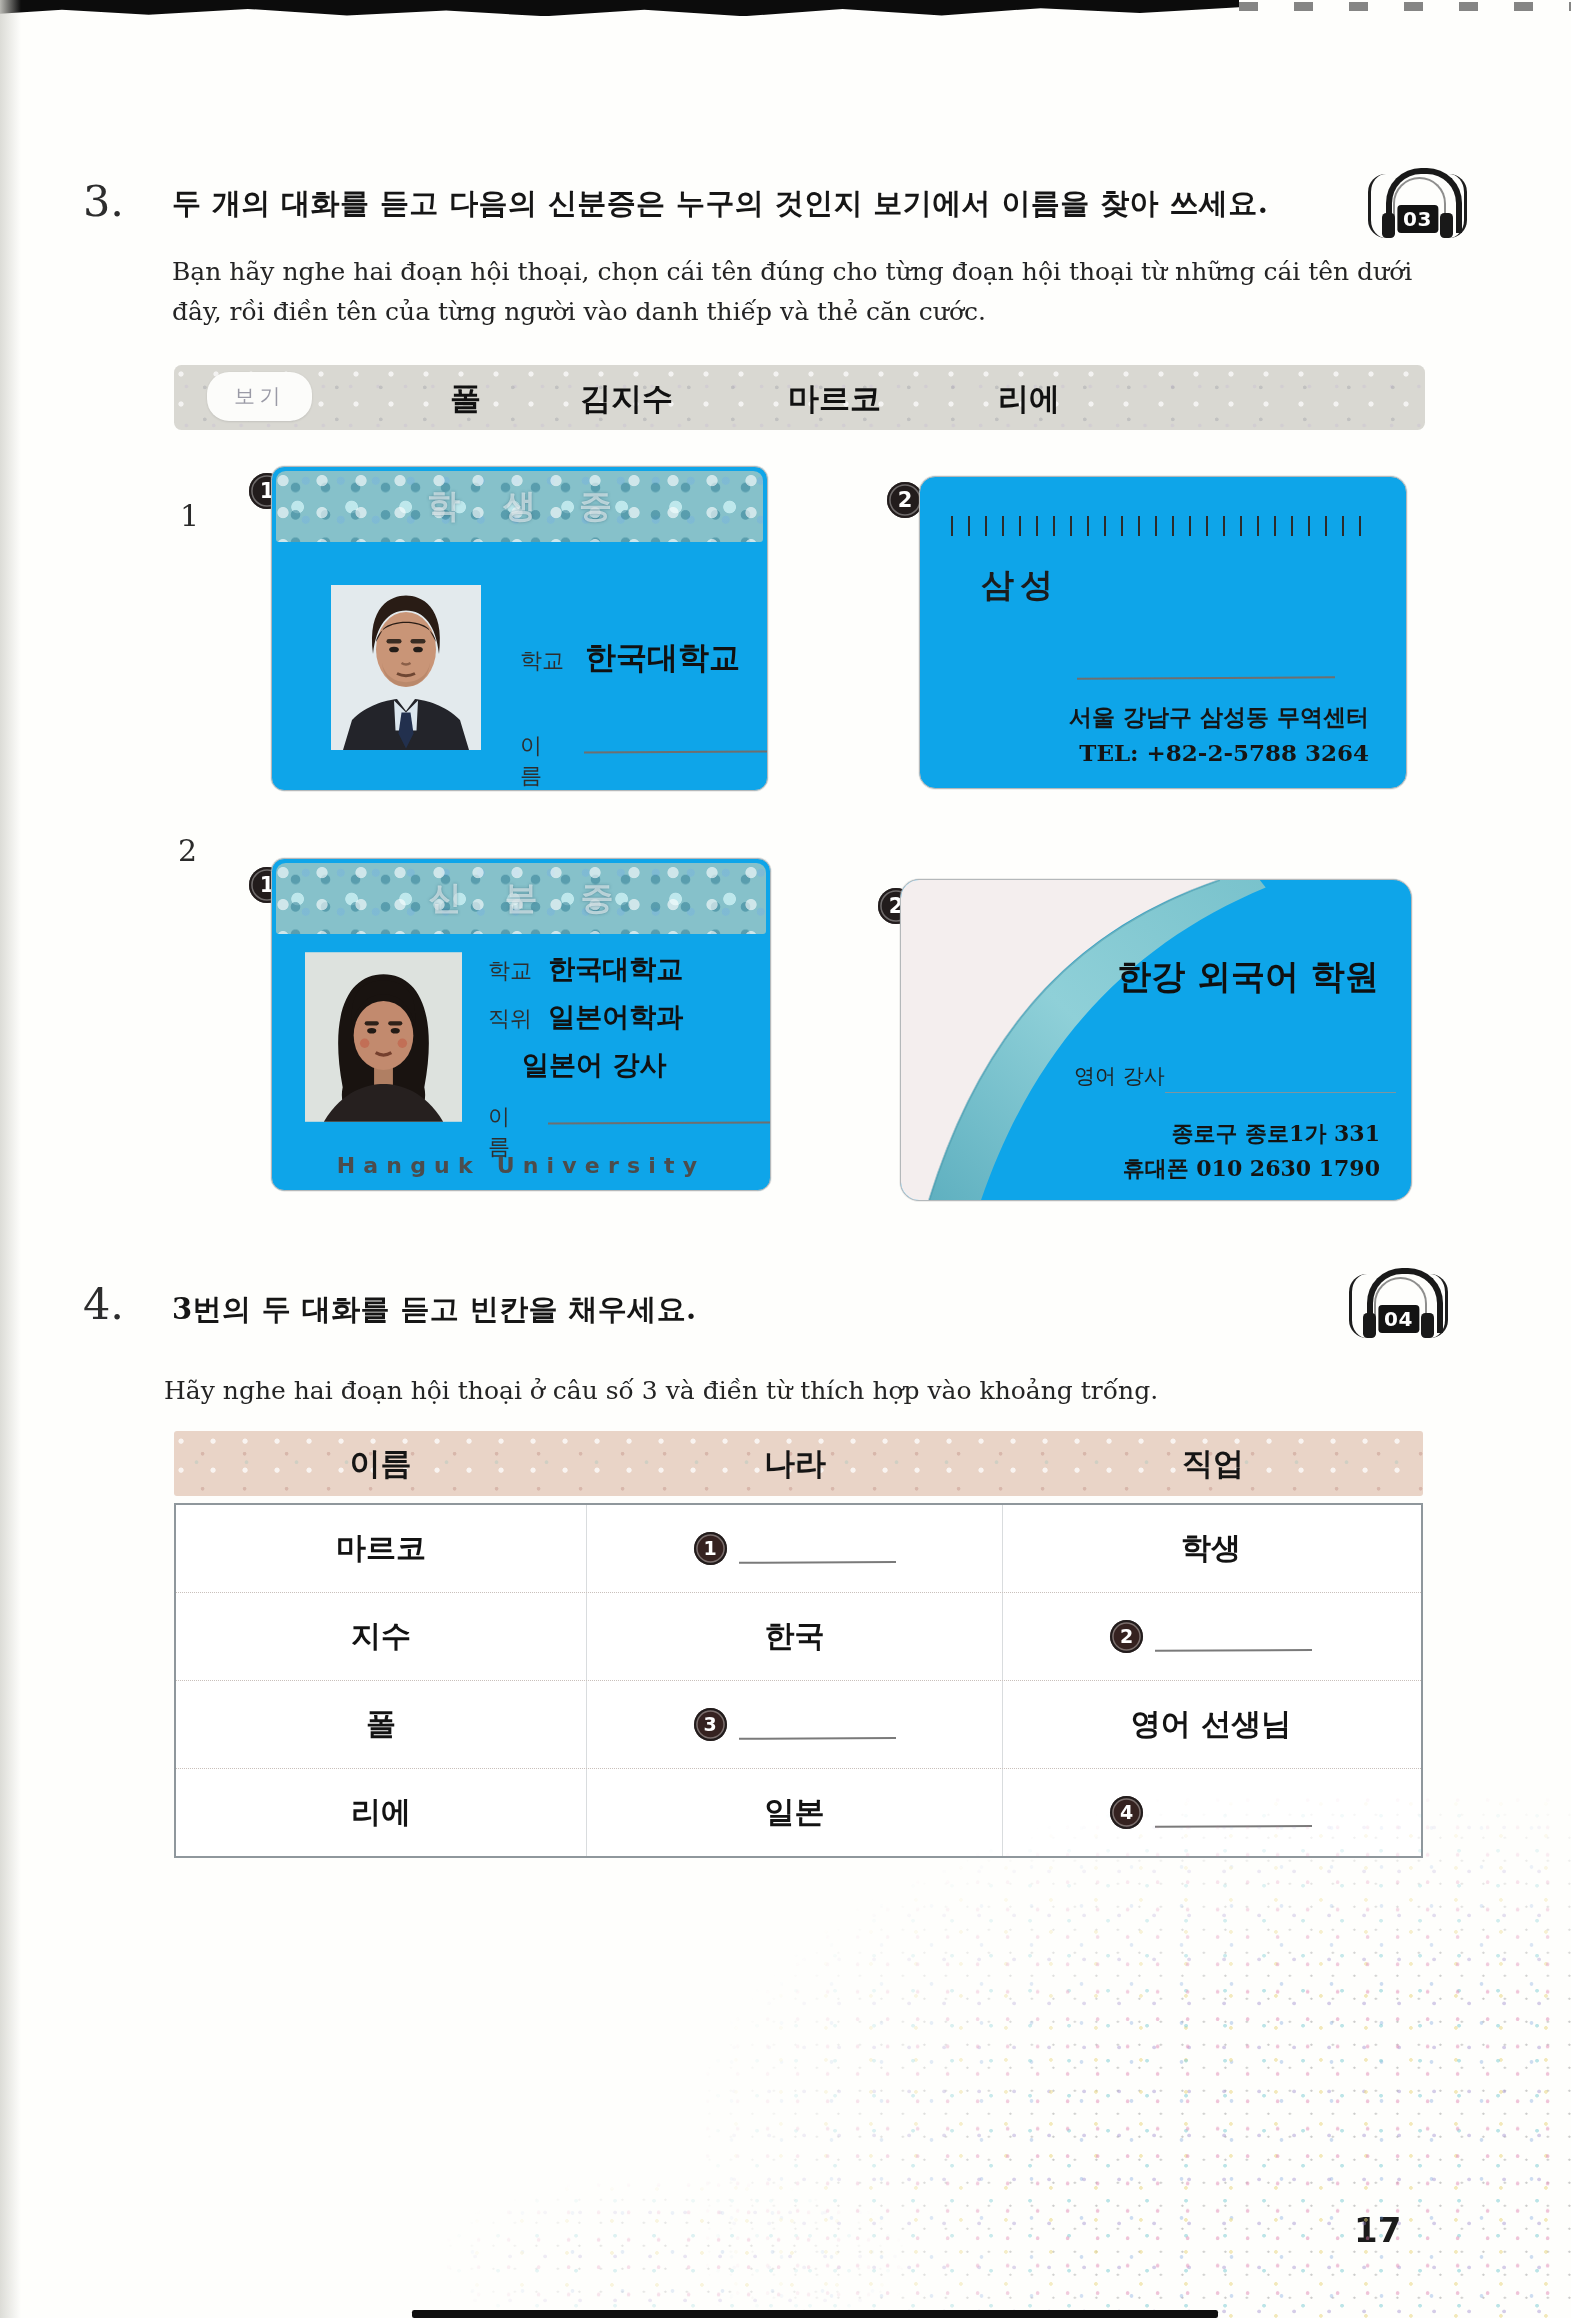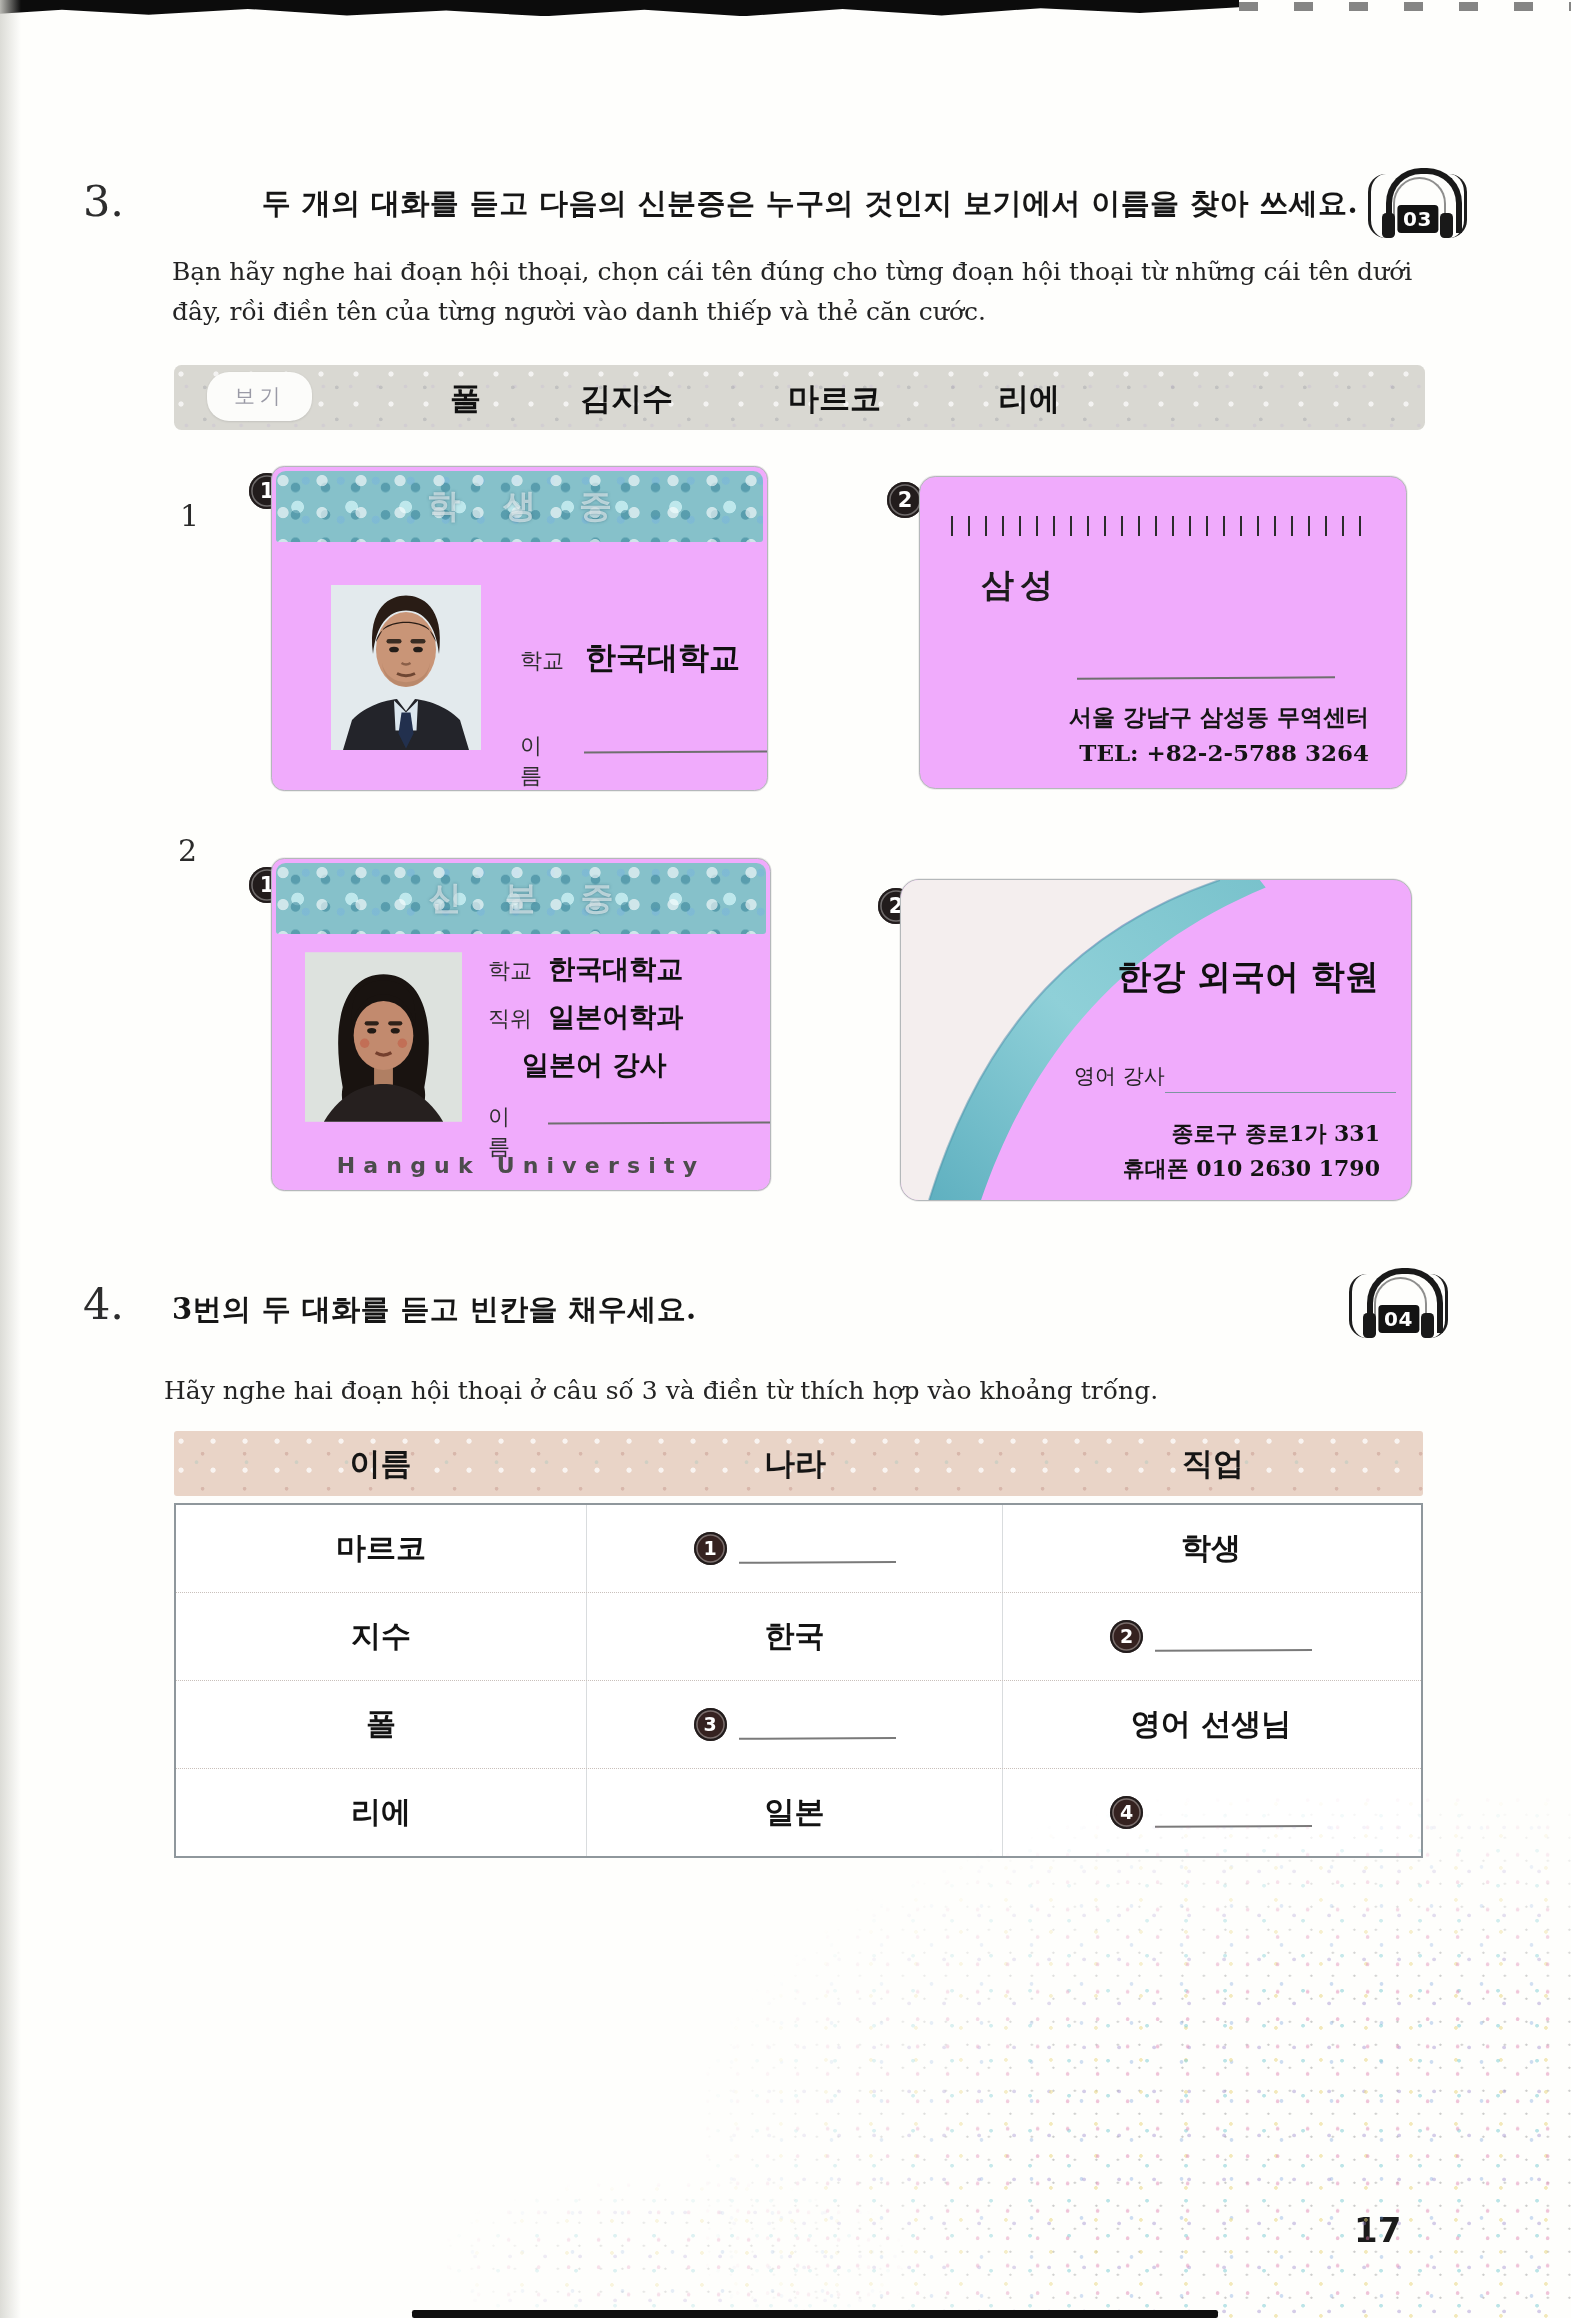--- a/index.html
+++ b/index.html
@@ -61,21 +61,21 @@
     border-radius:22px; box-shadow:0 0.7px 2.2px rgba(0,0,0,.12); display:flex; align-items:center; justify-content:center; }
   .bogi-pill span { font-size:21px; color:#9a9aa6; letter-spacing:4.4px; }
   .bogi-name { position:absolute; top:13.3px; font-weight:700; font-size:31px; color:#111; }
   .bn1{left:276px;} .bn2{left:406px;} .bn3{left:614px;} .bn4{left:824px;}
 
   
   .row-label { position:absolute; font-size:30px; color:#2a2a2a; }
   .numdot { position:absolute; width:36px; height:36px; border-radius:50%; background:#221c1c; color:#fff;
     font:700 21px "DejaVu Sans","Liberation Sans",sans-serif; line-height:36px; text-align:center;
     box-shadow:inset 0 0 0 2.2px #221c1c, inset 0 0 0 3.7px rgba(255,255,255,.35); }
-  .card { position:absolute; background:#f0abfc; border:1.5px solid #b4b8ba; border-radius:13.3px;
+  .card { position:absolute; background:#0ea5e9; border:1.5px solid #b4b8ba; border-radius:13.3px;
     box-shadow:0 0 0 0.7px rgba(150,150,150,.2); overflow:hidden; }
   .band { position:absolute; left:3.7px; right:3.7px; top:3.7px; height:71px; border-radius:9.6px 9.6px 3px 3px;
     background-color:#86c1ca;
     background-image:radial-gradient(circle at 18% 30%, rgba(255,255,255,.6) 0 5.2px, transparent 6px),
       radial-gradient(circle at 65% 60%, rgba(52,128,150,.55) 0 4.4px, transparent 5.2px),
       radial-gradient(circle at 40% 80%, rgba(200,238,242,.85) 0 6px, transparent 6.7px),
       radial-gradient(circle at 85% 25%, rgba(120,180,220,.5) 0 3.7px, transparent 4.4px);
     background-size:39px 32px,30px 27.4px,54px 45px,35px 39px;
     display:flex; align-items:center; justify-content:center; }
   .band span { font-weight:700; font-size:33px; color:rgba(255,255,255,.55); letter-spacing:43px; text-indent:43px; text-shadow:0 0 3px rgba(40,90,110,.5); }
@@ -127,21 +127,21 @@
 </head>
 <body>
 
 <div class="page">
 
   <div class="scan-top"></div>
   <div class="scan-top2"></div>
   <div class="scan-left"></div>
 
   <div class="ex-num" style="left:83px; top:176px;">3.</div>
-  <div class="ko-instr" style="left:172px; top:184px; width:1186px;text-align:right;">두 개의 대화를 듣고 다음의 신분증은 누구의 것인지 보기에서 이름을 찾아 쓰세요.</div>
+  <div class="ko-instr" style="left:172px; top:184px; width:1186px;">두 개의 대화를 듣고 다음의 신분증은 누구의 것인지 보기에서 이름을 찾아 쓰세요.</div>
   <div class="hp" style="left:1368px; top:168px;text-align:center;">
     <i class="hp-paren-l"></i>
     <i class="hp-arc"></i>
     <i class="hp-arc2"></i>
     <i class="hp-ear hp-ear-l"></i>
     <i class="hp-ear hp-ear-r"></i>
     <span class="hp-label">03</span>
     <i class="hp-paren-r"></i>
   </div>
   <div class="vi-instr" style="left:172px; top:252px;">Bạn hãy nghe hai đoạn hội thoại, chọn cái tên đúng cho từng đoạn hội thoại từ những cái tên dưới đây, rồi điền tên của từng người vào danh thiếp và thẻ căn cước.</div>

